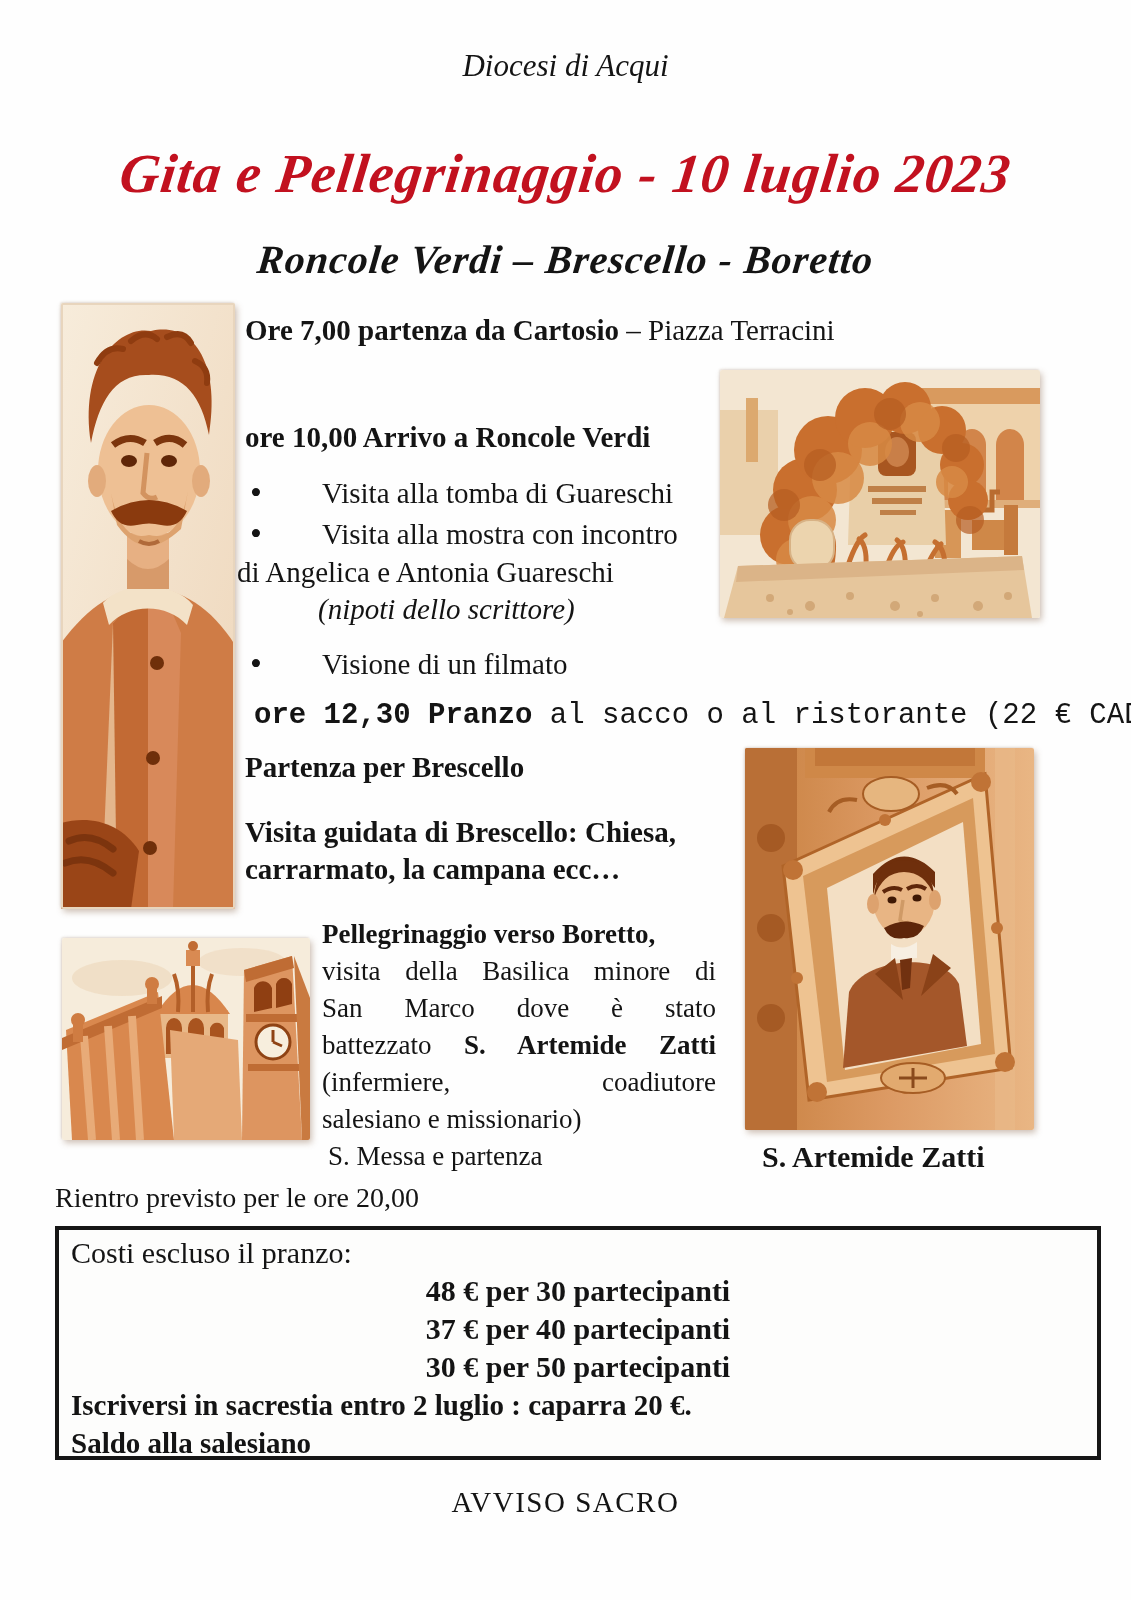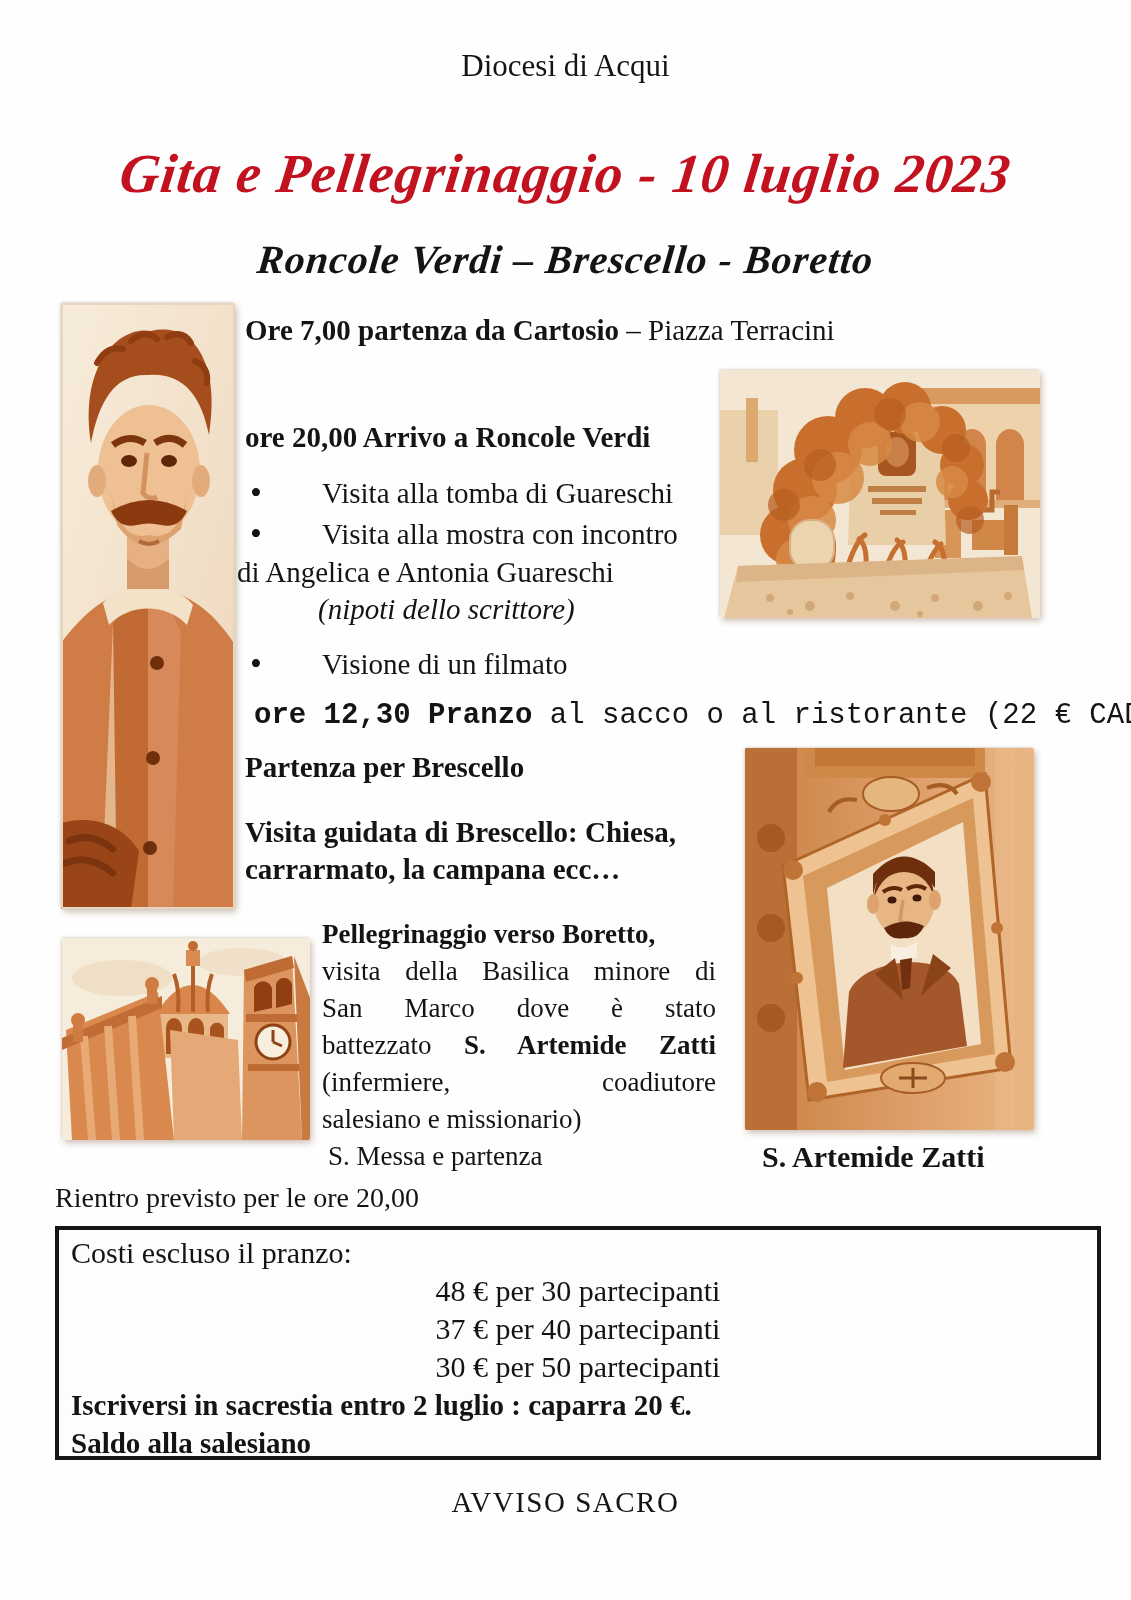--- a/index.html
+++ b/index.html
@@ -3,21 +3,21 @@
 <meta charset="utf-8">
 <style>
   html,body{margin:0;padding:0;background:#ffffff;}
   .page{
     position:relative;width:1131px;height:1600px;background:#fefefe;
     font-family:"Liberation Serif", serif;color:#141414;overflow:hidden;
     border-right:2px solid #e2e2e2;
   }
   
   .diocese{position:absolute;top:48px;left:0;width:100%;text-align:center;
-    font-size:31px;}
+    font-style:italic;font-size:31px;}
   .parishes{position:absolute;top:94px;left:0;width:100%;text-align:center;
     font-weight:bold;font-size:31px;letter-spacing:-0.3px;}
   .main-title{position:absolute;top:142px;left:0;width:100%;text-align:center;
     color:#c2111f;font-size:55px;font-weight:bold;font-style:italic;
     transform:skewX(-7deg);letter-spacing:1px;}
   .sub-title{position:absolute;top:236px;left:0;width:100%;text-align:center;
     font-size:40px;font-weight:bold;font-style:italic;transform:skewX(-6deg);
     letter-spacing:1px;}
   
   .line{position:absolute;font-size:29px;white-space:nowrap;}
@@ -28,21 +28,21 @@
   .boretto{position:absolute;left:322px;top:916px;width:394px;font-size:27px;line-height:37px;}
   .jl{text-align:justify;text-align-last:justify;}
   .photo{position:absolute;overflow:hidden;border-radius:2px;
     box-shadow:2px 3px 6px rgba(120,80,50,.35), -1px -1px 2px rgba(120,80,50,.15);}
   .photo svg{display:block;width:100%;height:100%;}
   .caption{position:absolute;font-weight:bold;font-size:30px;white-space:nowrap;}
   
   .costs-box{position:absolute;left:55px;top:1226px;width:1014px;height:218px;
     border:4px solid #161616;background:#fdfdfc;padding:4px 12px;box-sizing:content-box;}
   .costs-heading{font-size:30px;font-weight:normal;line-height:38px;}
-  .tier{font-size:30px;font-weight:normal;text-align:center;line-height:38px;}
+  .tier{font-size:30px;font-weight:bold;text-align:center;line-height:38px;}
   .costs-note{font-size:29px;font-weight:bold;line-height:38px;}
   
   .notice{position:absolute;top:1486px;left:0;width:100%;text-align:center;
     font-size:29px;letter-spacing:1.5px;}
 </style>
 </head>
 <body>
 
 <div class="page">
 
@@ -148,21 +148,21 @@
         <circle cx="288" cy="226" r="4"></circle>
           <circle cx="70" cy="242" r="3"></circle>
           <circle cx="200" cy="244" r="3"></circle>
       </g>
     </svg>
   </div>
 
   <div class="line" style="left:245px;top:314px;">
     <span class="b">Ore 7,00 partenza da Cartosio</span><span> – Piazza Terracini</span>
   </div>
-  <div class="line b" style="left:245px;top:421px;">ore 20,00 Arrivo a Roncole Verdi</div>
+  <div class="line b" style="left:245px;top:421px;">ore 10,00 Arrivo a Roncole Verdi</div>
 
   <span class="bullet-dot" style="left:250px;top:474px;"></span>
   <div class="line" style="left:322px;top:477px;">Visita alla tomba di Guareschi</div>
   <span class="bullet-dot" style="left:250px;top:515px;"></span>
   <div class="line" style="left:322px;top:518px;">Visita alla mostra con incontro</div>
   <div class="line" style="left:237px;top:556px;">di Angelica e Antonia Guareschi</div>
   <div class="line it" style="left:318px;top:593px;">(nipoti dello scrittore)</div>
   <span class="bullet-dot" style="left:250px;top:645px;"></span>
   <div class="line" style="left:322px;top:648px;">Visione di un filmato</div>
 

